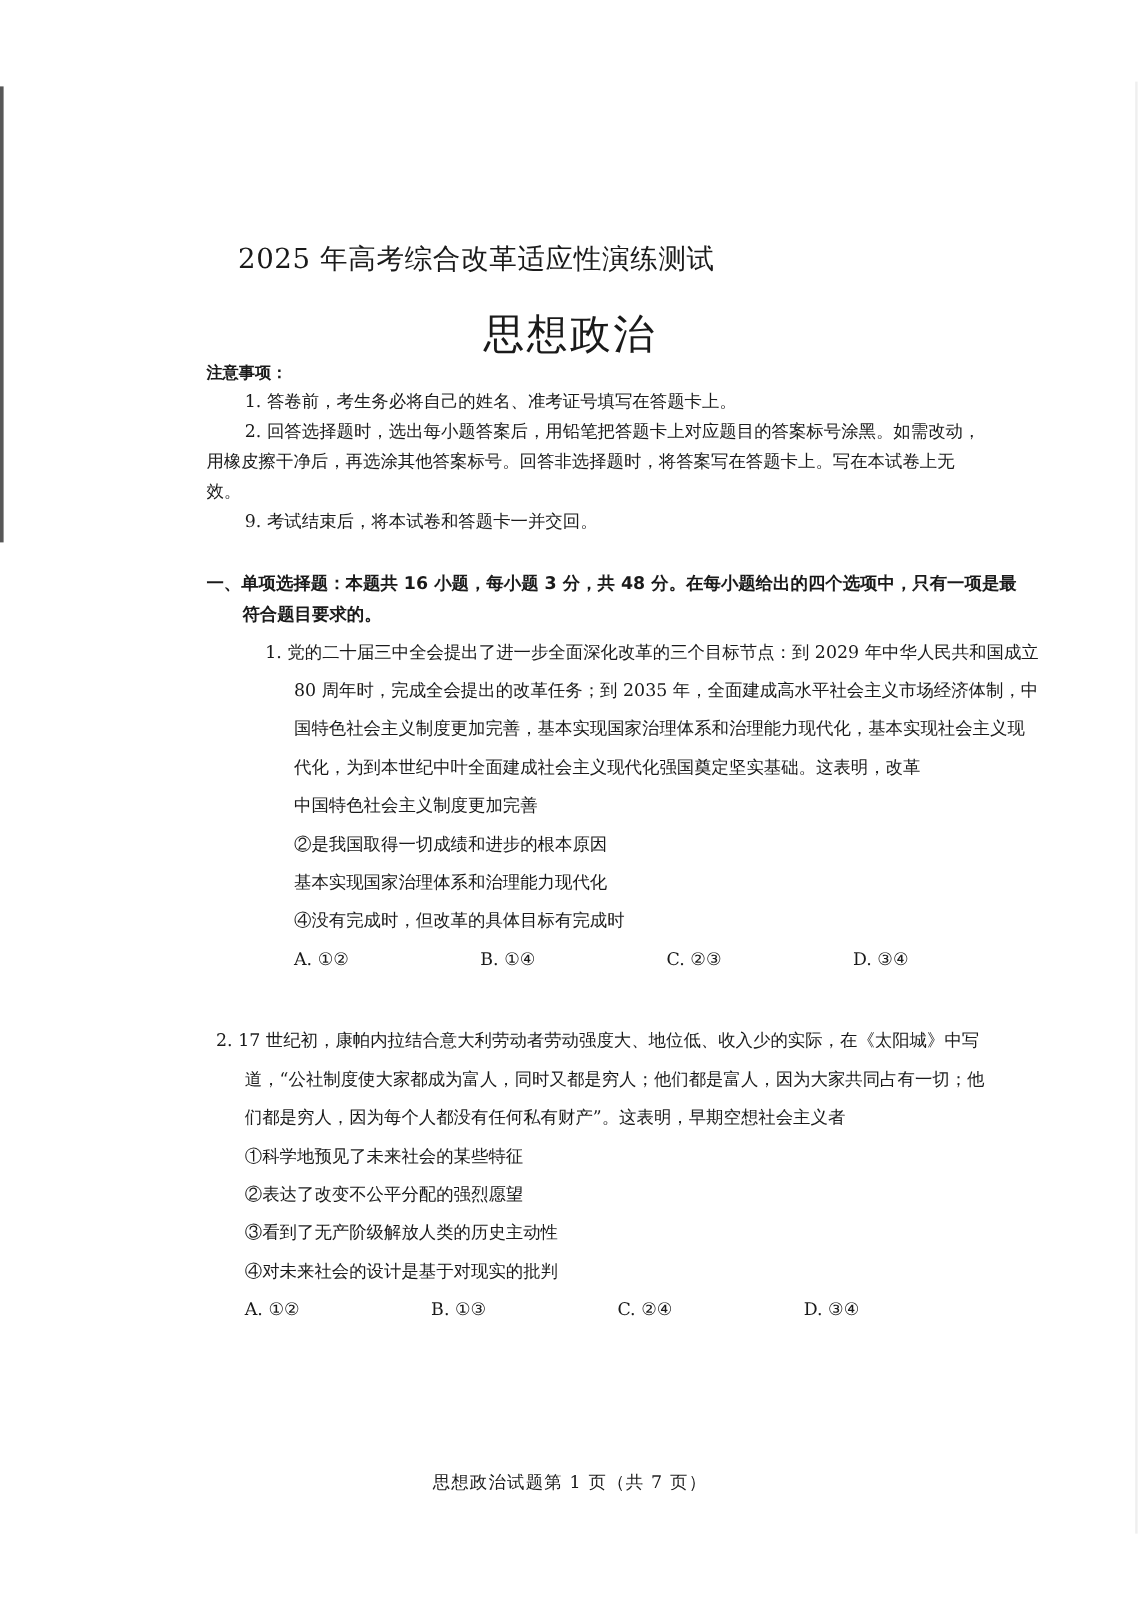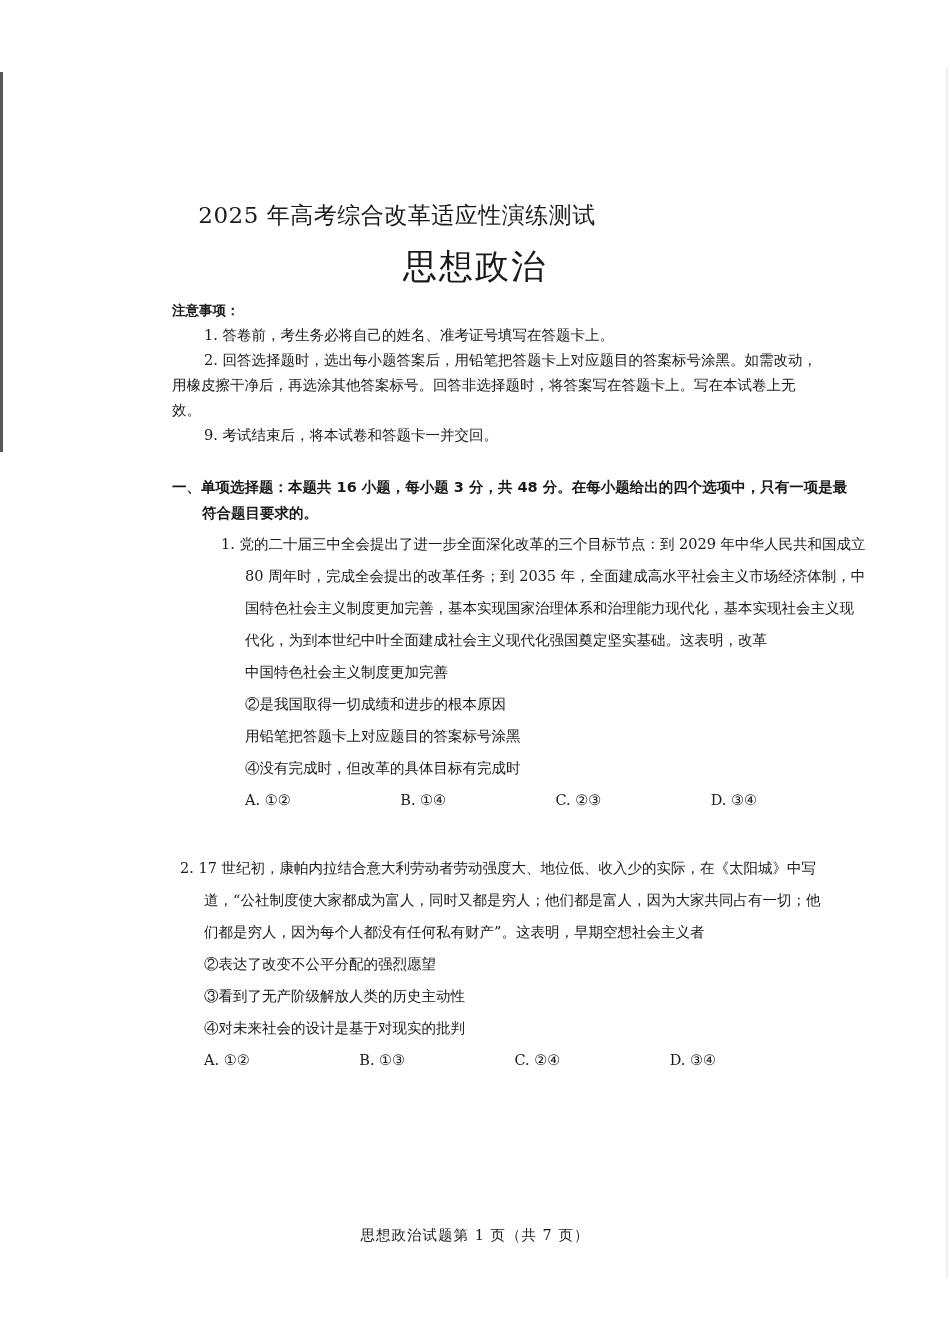--- a/index.html
+++ b/index.html
@@ -11,21 +11,21 @@
     position: absolute; left: 0; top: 72px; width: 3px; height: 380px; background: #3a3a3a; opacity: 0.85;
   }
   .page-edge-right {
     position: absolute; right: 2px; top: 68px; width: 2px; height: 1210px; background: #efefef;
   }
   .exam-title {
     position: absolute; left: 0; width: 794px; top: 200px; text-align: center;
     font-size: 23px; letter-spacing: 0.5px;
   }
   .subject-title {
-    position: absolute; left: 0; width: 950px; top: 244px; text-align: center;
+    position: absolute; left: 0; width: 950px; top: 256px; text-align: center;
     font-family: "DejaVu Sans", "Liberation Sans", sans-serif; font-size: 34px; letter-spacing: 2px;
   }
   .notes { position: absolute; left: 172px; top: 298px; width: 650px; font-size: 14.5px; line-height: 25px; }
   .notes-heading { font-family: Liberation Serif, serif; font-weight: bold; font-size: 13.5px; }
   .notes p { margin: 0; text-indent: 32px; }
   .section-head {
     position: absolute; left: 172px; top: 474px; width: 650px; font-family: "DejaVu Sans", sans-serif;
     font-weight: bold; font-size: 14.5px; line-height: 26px; padding-left: 30px; text-indent: -30px;
   }
   .question { position: absolute; left: 180px; width: 645px; font-size: 14.5px; }
@@ -52,32 +52,33 @@
   <p>2. 回答选择题时，选出每小题答案后，用铅笔把答题卡上对应题目的答案标号涂黑。如需改动，用橡皮擦干净后，再选涂其他答案标号。回答非选择题时，将答案写在答题卡上。写在本试卷上无效。</p>
   <p>9. 考试结束后，将本试卷和答题卡一并交回。</p>
 </div>
 
 <div class="section-head">一、单项选择题：本题共 16 小题，每小题 3 分，共 48 分。在每小题给出的四个选项中，只有一项是最符合题目要求的。</div>
 
 <div class="question" style="top:528px;margin-left:41px;">
   <div class="q-stem">1. 党的二十届三中全会提出了进一步全面深化改革的三个目标节点：到 2029 年中华人民共和国成立 80 周年时，完成全会提出的改革任务；到 2035 年，全面建成高水平社会主义市场经济体制，中国特色社会主义制度更加完善，基本实现国家治理体系和治理能力现代化，基本实现社会主义现代化，为到本世纪中叶全面建成社会主义现代化强国奠定坚实基础。这表明，改革</div>
   <div class="opt">中国特色社会主义制度更加完善</div>
   <div class="opt">②是我国取得一切成绩和进步的根本原因</div>
-  <div class="opt">用铅笔把答题卡上对应题目的答案标号涂黑</div>
+  <div class="opt">基本实现国家治理体系和治理能力现代化</div>
   <div class="opt">④没有完成时，但改革的具体目标有完成时</div>
   <div class="choices">
     <span class="choice">A. ①②</span>
     <span class="choice">B. ①④</span>
     <span class="choice">C. ②③</span>
     <span class="choice">D. ③④</span>
   </div>
 </div>
 
 <div class="question" style="top:852px;">
   <div class="q-stem">2. 17 世纪初，康帕内拉结合意大利劳动者劳动强度大、地位低、收入少的实际，在《太阳城》中写道，“公社制度使大家都成为富人，同时又都是穷人；他们都是富人，因为大家共同占有一切；他们都是穷人，因为每个人都没有任何私有财产”。这表明，早期空想社会主义者</div>
+  <div class="opt">①科学地预见了未来社会的某些特征</div>
   <div class="opt">②表达了改变不公平分配的强烈愿望</div>
   <div class="opt">③看到了无产阶级解放人类的历史主动性</div>
   <div class="opt">④对未来社会的设计是基于对现实的批判</div>
   <div class="choices">
     <span class="choice">A. ①②</span>
     <span class="choice">B. ①③</span>
     <span class="choice">C. ②④</span>
     <span class="choice">D. ③④</span>
   </div>
 </div>

